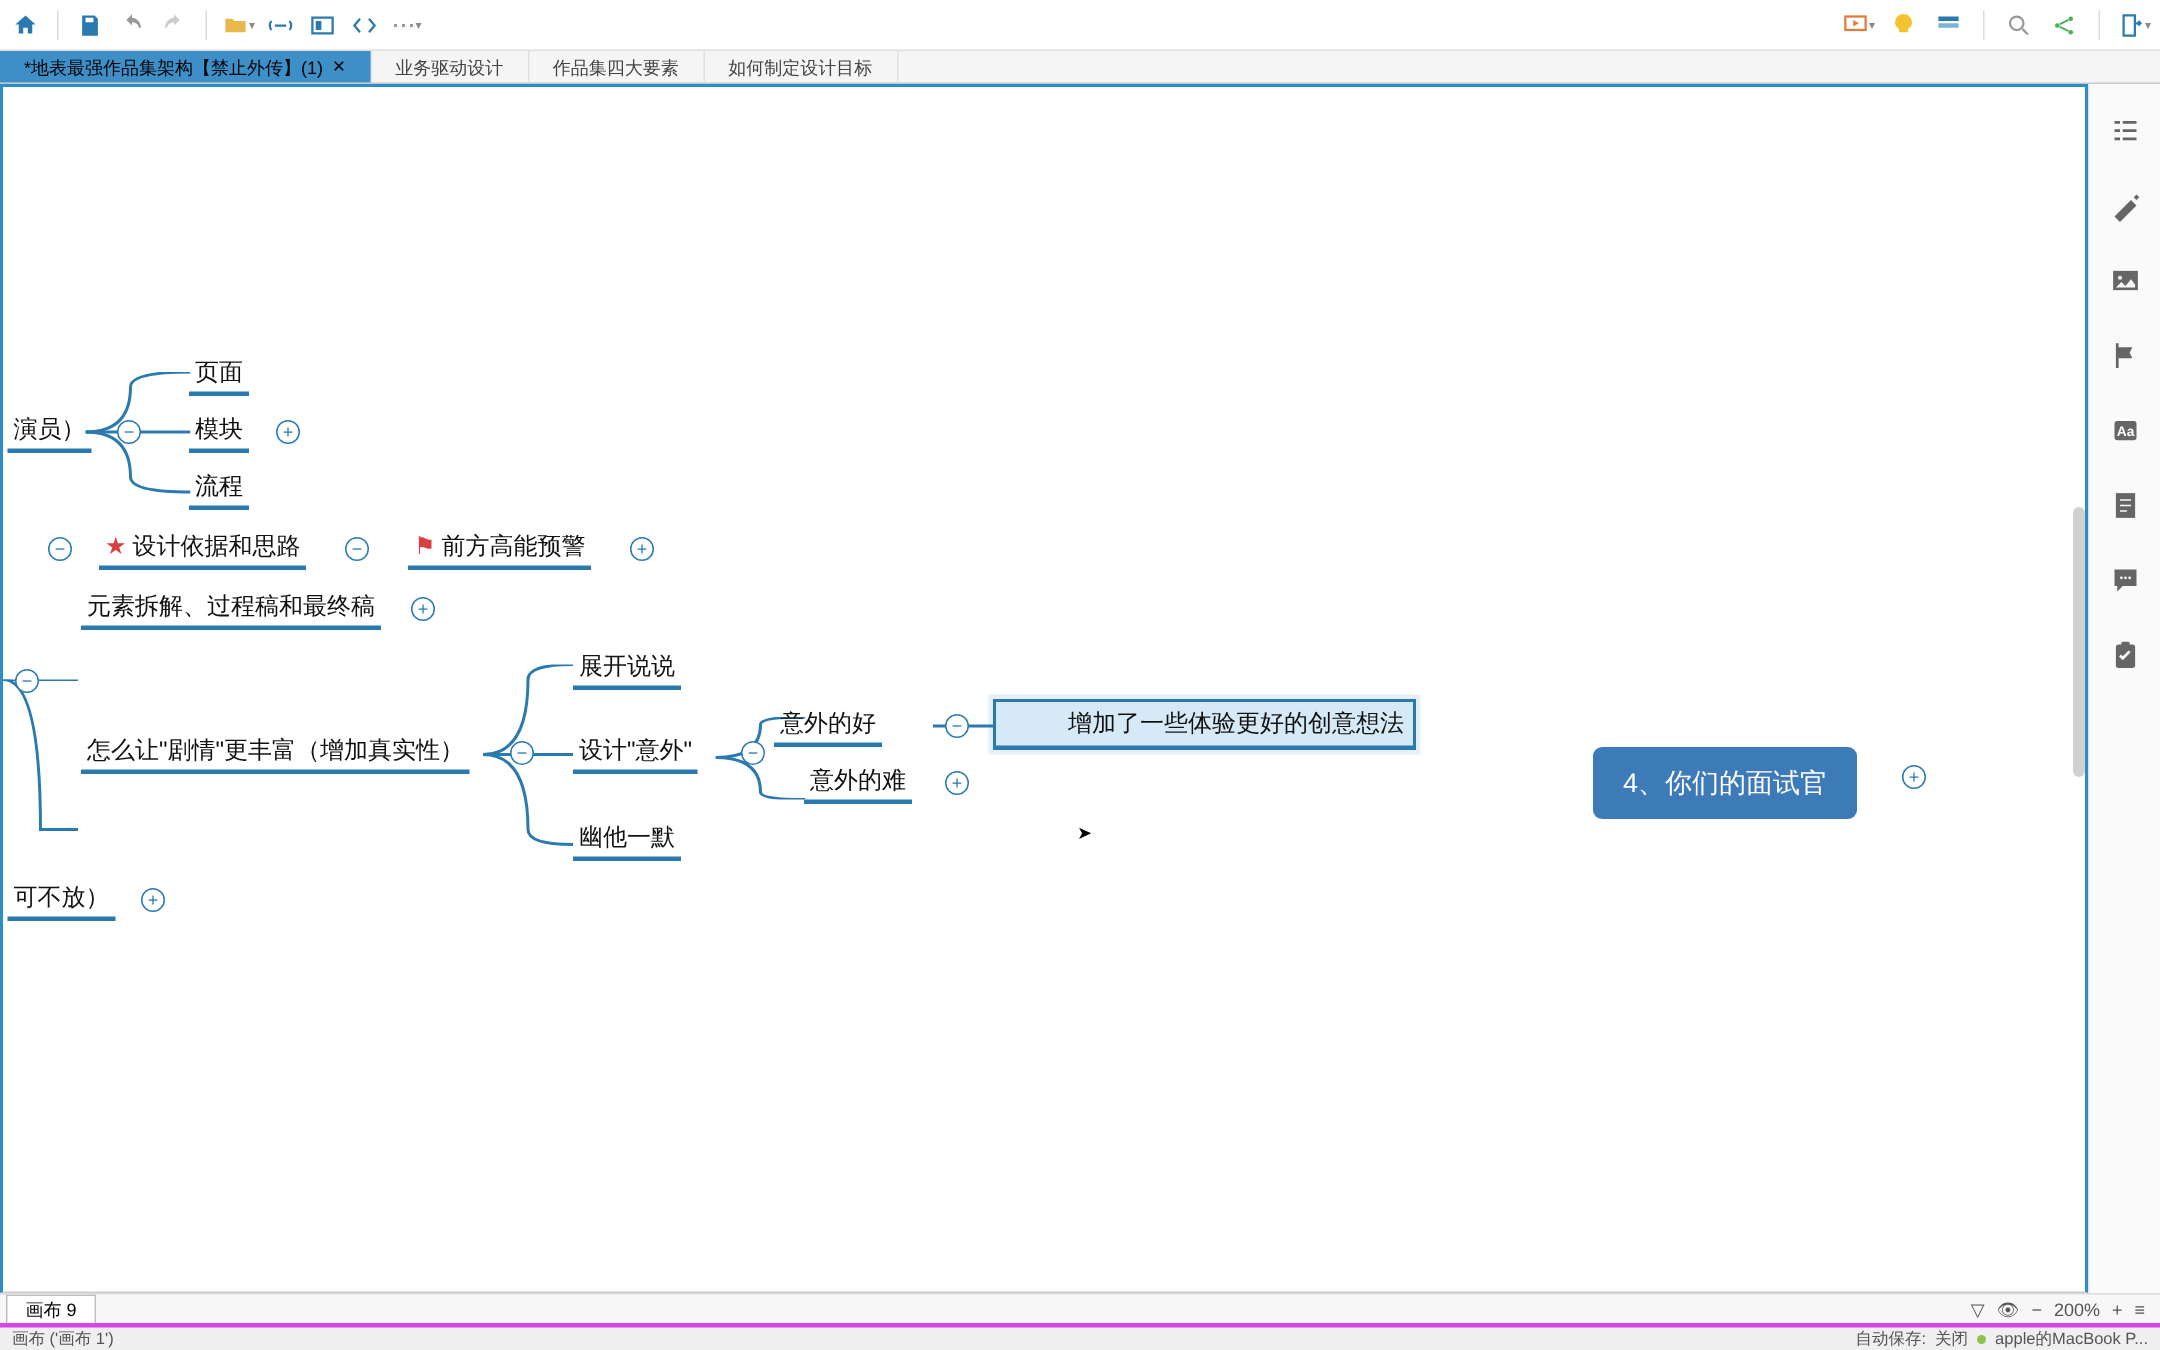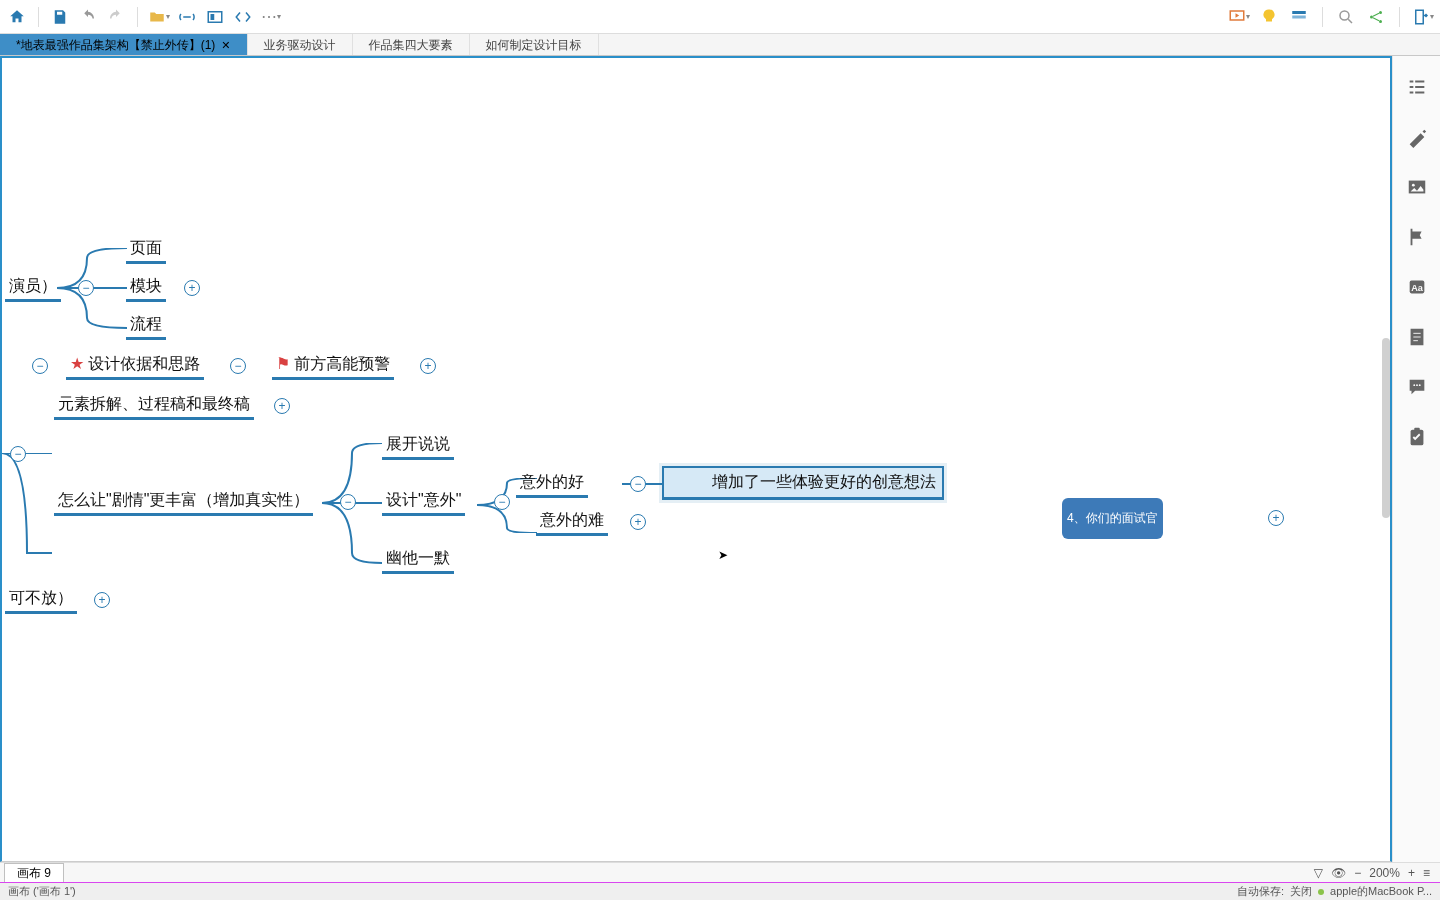--- a/index.html
+++ b/index.html
@@ -17,33 +17,33 @@
   .tab .x { font-size:11px; }
   
   #workspace { position:relative; display:flex; height:calc(900px - 34px - 22px - 20px - 18px); }
   #canvas { flex:1; position:relative; border:2px solid #2a8fc9; border-bottom:1px solid #ccc; overflow:hidden; background:#fff; }
   
   #sidepanel { width:48px; background:#fafafa; border-left:1px solid #e5e5e5; display:flex; flex-direction:column; align-items:center; padding-top:20px; gap:28px; }
   .sp-icon { width:22px; height:22px; color:#be185d; cursor:pointer; display:flex; justify-content:center; }
   
   .node { position:absolute; font-size:16px; color:#111; border-bottom:3px solid #2a7ab0; padding:0 4px 2px; white-space:nowrap; cursor:pointer; }
   .node.selected { background:#d6e9f6; border:2px solid #2a7ab0; border-bottom:3px solid #2a7ab0; padding:4px 6px; box-shadow:0 0 0 3px rgba(42,122,176,0.12); }
-  .node.main { background:#3d7ab8; color:#fff; border:none; border-radius:6px; padding:12px 5px; font-size:12px; font-weight:500; }
+  .node.main { background:#3d7ab8; color:#fff; border:none; border-radius:6px; padding:12px 20px; font-size:18px; font-weight:500; }
   .star { color:#d94141; margin-right:4px; }
   .flag { color:#d94141; margin-right:4px; }
   .toggle { position:absolute; width:16px; height:16px; border:1.5px solid #2a7ab0; border-radius:50%; background:#fff; display:flex; align-items:center; justify-content:center; font-size:12px; line-height:1; color:#2a7ab0; cursor:pointer; }
   .toggle.plus::before { content:"+"; }
   .toggle.minus::before { content:"−"; }
   .conn { position:absolute; stroke:#2a7ab0; stroke-width:2; fill:none; }
   
   #sheetbar { height:20px; background:#f7f7f7; border-top:1px solid #ddd; display:flex; align-items:center; font-size:12px; }
   .sheet-tab { padding:0 12px; border:1px solid #c0c0c0; border-bottom:none; background:#fff; margin-left:4px; line-height:18px; }
   #sheetbar-right { margin-left:auto; display:flex; align-items:center; gap:8px; padding-right:10px; color:#555; font-size:12px; }
   
-  #statusbar { height:18px; background:#efefef; border-top:1px solid #d946ef; display:flex; align-items:center; font-size:11px; color:#555; padding:0 8px; }
+  #statusbar { height:18px; background:#efefef; border-top:3px solid #d946ef; display:flex; align-items:center; font-size:11px; color:#555; padding:0 8px; }
   #statusbar-right { margin-left:auto; display:flex; align-items:center; gap:6px; }
   .dot { width:6px; height:6px; border-radius:50%; background:#8bc34a; }
   .cursor-arrow { position:absolute; left:716px; top:490px; font-size:12px; color:#000; pointer-events:none; }
   .vscroll { position:absolute; right:0; top:280px; width:8px; height:180px; background:#d0d0d0; border-radius:4px; }
 </style>
 </head>
 <body>
 
 <div id="toolbar">
   <span class="tb-btn">

